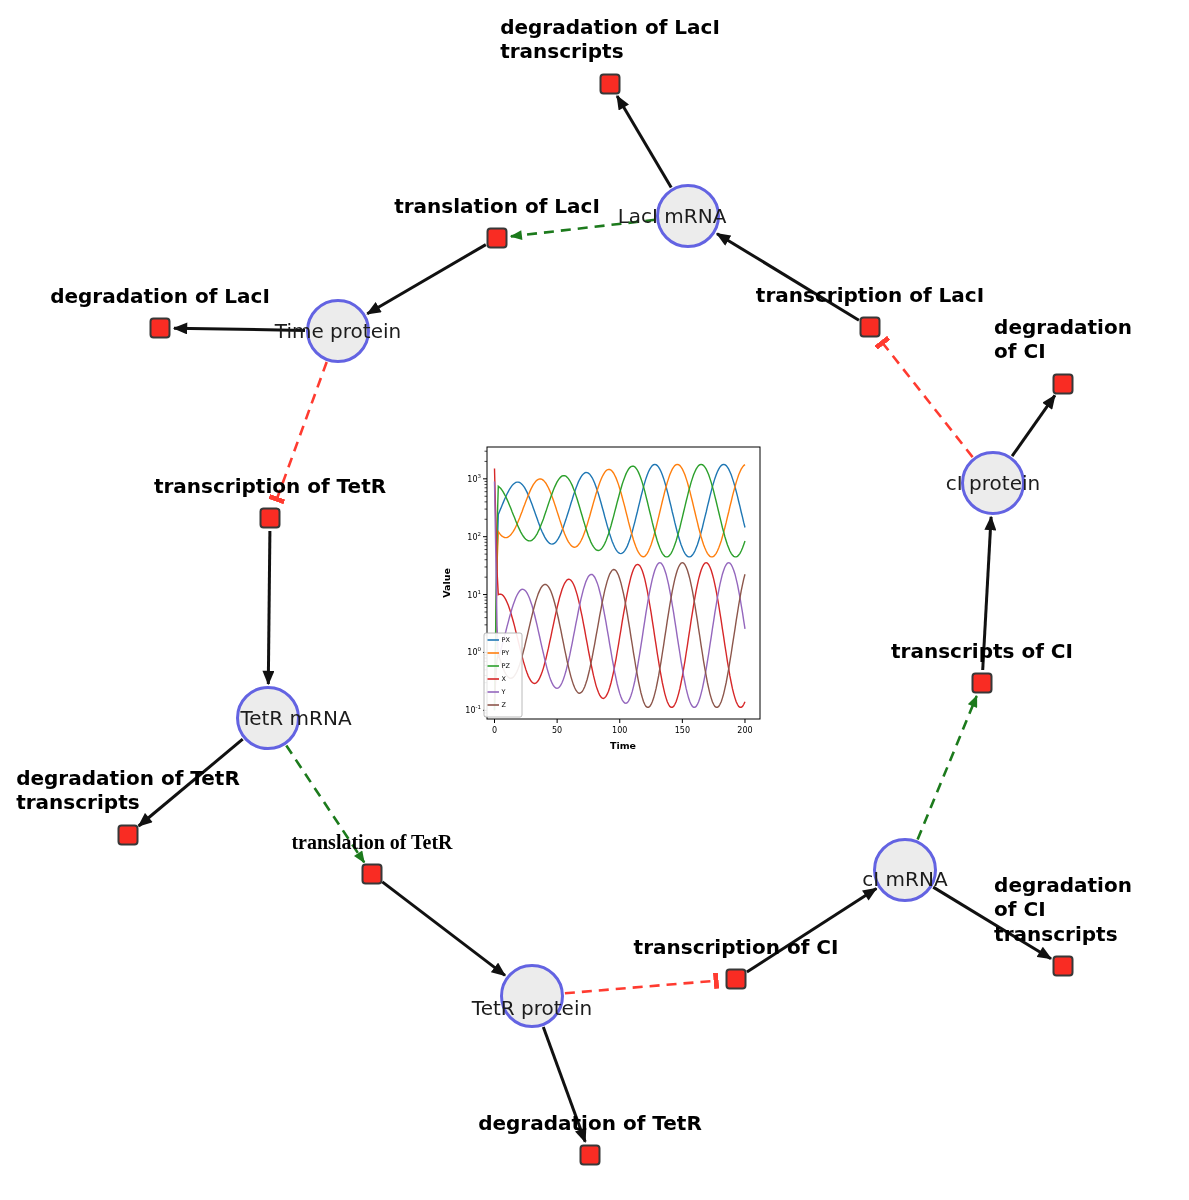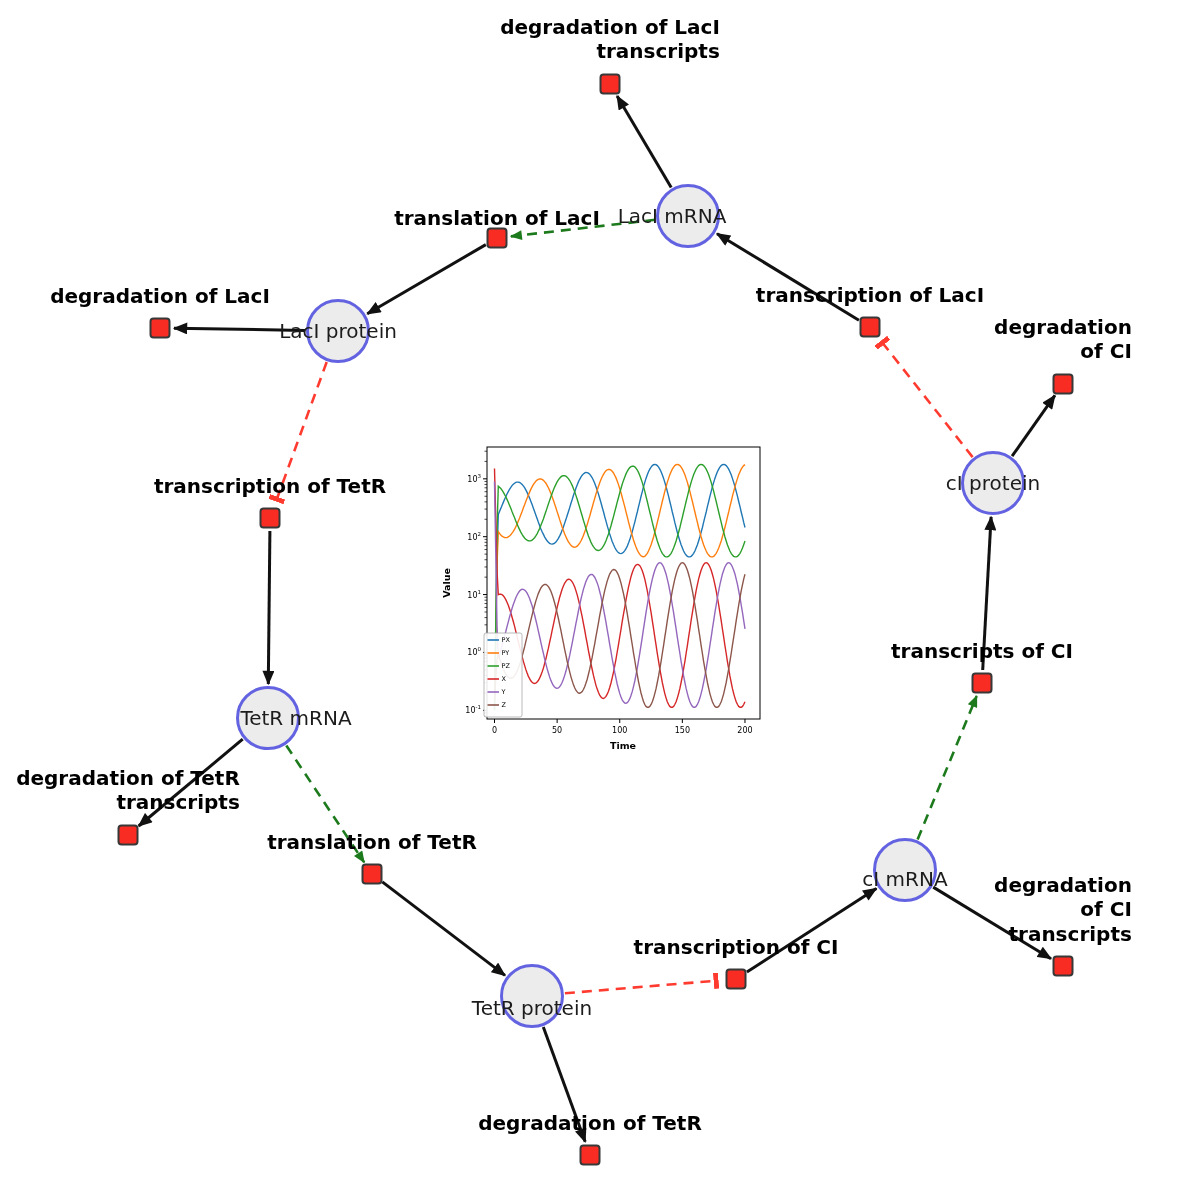--- a/index.html
+++ b/index.html
@@ -7,21 +7,21 @@
        font-family:"DejaVu Sans","Liberation Sans",sans-serif;overflow:hidden}
   #stage{position:absolute;left:0;top:0;width:1189px;height:1200px}
   #edge-svg{position:absolute;left:0;top:0;z-index:1}
   .species-node{position:absolute;z-index:2;width:64px;height:64px;border-radius:50%;
        background:#ececec;border:3.5px solid #6363e2;transform:translate(-50%,-50%);box-sizing:border-box}
   .reaction-node{position:absolute;z-index:2;width:21px;height:21px;border-radius:4px;
        background:#f92c23;border:2.5px solid #383838;transform:translate(-50%,-50%);box-sizing:border-box}
   .species-label{position:absolute;z-index:3;transform:translate(-50%,-50%);
        font-size:20px;color:#1c1c1c;white-space:pre;text-align:right}
   .reaction-label{position:absolute;z-index:3;transform:translate(-50%,-100%);
-       font-size:20px;font-weight:700;color:#000;white-space:pre-line;text-align:right;line-height:1.22}
+       font-size:20px;font-weight:700;color:#000;white-space:pre-line;text-align:left;line-height:1.22}
   #inset{position:absolute;left:437px;top:437px;z-index:4;background:#fff}
   #chart-svg text{font-family:"DejaVu Sans","Liberation Sans",sans-serif;fill:#000}
 </style>
 </head>
 <body>
 
 <div id="stage">
 
   <svg id="edge-svg" width="1189" height="1200">
     <defs>
@@ -54,49 +54,49 @@
         <line x1="1012.1" y1="456.1" x2="1054.9" y2="395.4" stroke="#111111" stroke-width="3" marker-end="url(#mB)"></line>
         <line x1="972.6" y1="457.1" x2="882.4" y2="342.7" stroke="#ff3b30" stroke-width="2.6" stroke-dasharray="10 7" marker-end="url(#mT)"></line>
         <line x1="858.9" y1="320.2" x2="717.0" y2="233.7" stroke="#111111" stroke-width="3" marker-end="url(#mB)"></line>
       </g>
   </svg>
 
   <div id="nodes">
       <div class="species-node" style="left: 688px; top: 216px;"></div>
       <div class="species-label" style="left: 672px; top: 216px;">LacI mRNA</div>
       <div class="species-node" style="left: 338px; top: 331px;"></div>
-      <div class="species-label" style="left: 338px; top: 331px;">LacI protein</div>
+      <div class="species-label" style="left: 338px; top: 331px;">Time protein</div>
       <div class="species-node" style="left: 268px; top: 718px;"></div>
       <div class="species-label" style="left: 268px; top: 718px; margin-left: 28px;">TetR mRNA</div>
       <div class="species-node" style="left: 532px; top: 996px;"></div>
       <div class="species-label" style="left: 532px; top: 996px; margin-top: 12px;">TetR protein</div>
       <div class="species-node" style="left: 905px; top: 870px;"></div>
       <div class="species-label" style="left: 905px; top: 852px; margin-top: 27px;">cI mRNA</div>
       <div class="species-node" style="left: 993px; top: 483px;"></div>
       <div class="species-label" style="left: 993px; top: 483px;">cI protein</div>
       <div class="reaction-node" style="left: 610px; top: 84px;"></div>
       <div class="reaction-label" style="left: 610px; top: 64px;">degradation of LacI
 transcripts</div>
       <div class="reaction-node" style="left: 497px; top: 238px;"></div>
-      <div class="reaction-label" style="left: 497px; top: 230px;">translation of LacI</div>
+      <div class="reaction-label" style="left: 497px; top: 218px;">translation of LacI</div>
       <div class="reaction-node" style="left: 160px; top: 328px;"></div>
       <div class="reaction-label" style="left: 160px; top: 308px;">degradation of LacI</div>
       <div class="reaction-node" style="left: 870px; top: 327px;"></div>
       <div class="reaction-label" style="left: 870px; top: 307px;">transcription of LacI</div>
       <div class="reaction-node" style="left: 1063px; top: 384px;"></div>
       <div class="reaction-label" style="left: 1063px; top: 364px;">degradation of CI</div>
       <div class="reaction-node" style="left: 270px; top: 518px;"></div>
       <div class="reaction-label" style="left: 270px; top: 498px;">transcription of TetR</div>
       <div class="reaction-node" style="left: 982px; top: 683px;"></div>
       <div class="reaction-label" style="left: 982px; top: 663px;">transcripts of CI</div>
       <div class="reaction-node" style="left: 128px; top: 835px;"></div>
       <div class="reaction-label" style="left: 128px; top: 815px;">degradation of TetR
 transcripts</div>
       <div class="reaction-node" style="left: 372px; top: 874px;"></div>
-      <div class="reaction-label" style="left: 372px; top: 854px;">translation of TetR</div>
+      <div class="reaction-label" style="left: 372px; top: 854px; font-family: Liberation Serif, serif;">translation of TetR</div>
       <div class="reaction-node" style="left: 736px; top: 979px;"></div>
       <div class="reaction-label" style="left: 736px; top: 959px;">transcription of CI</div>
       <div class="reaction-node" style="left: 1063px; top: 966px;"></div>
       <div class="reaction-label" style="left: 1063px; top: 946px;">degradation of CI
 transcripts</div>
       <div class="reaction-node" style="left: 590px; top: 1155px;"></div>
       <div class="reaction-label" style="left: 590px; top: 1135px;">degradation of TetR</div>
     </div>
 
   <div id="inset">

